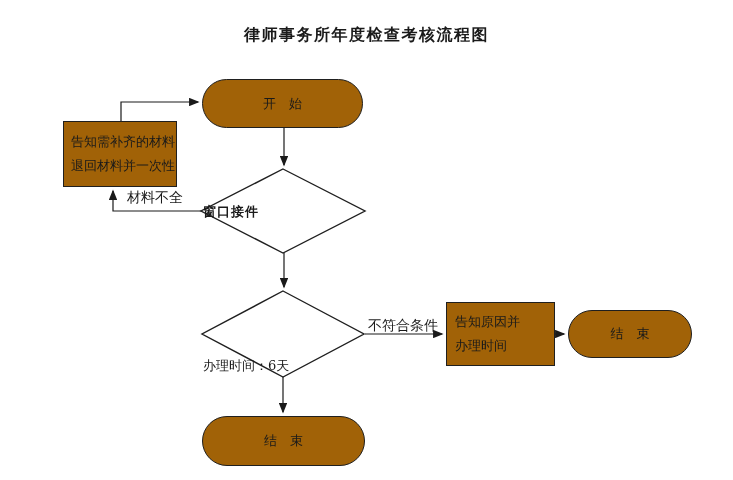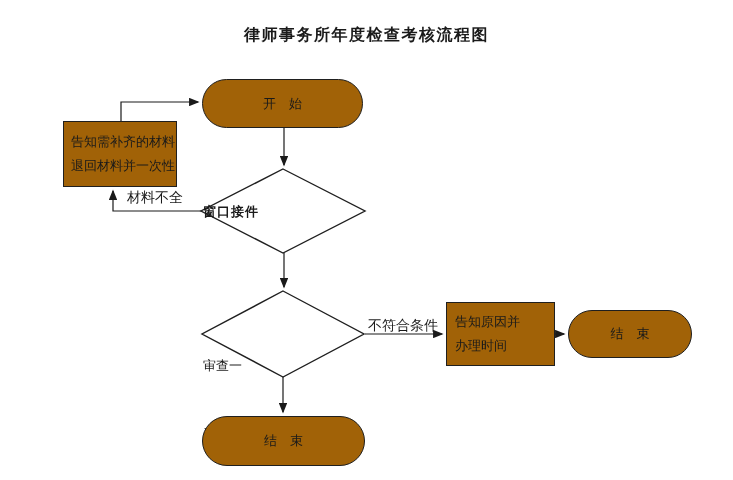--- a/index.html
+++ b/index.html
@@ -69,21 +69,20 @@
   </div>
 
   <div class="node rect-left" style="left:63px;top:107px;width:114px;height:66px;">
     <span>告知需补齐的材料</span>
     <span>退回材料并一次性</span>
   </div>
 
   <div class="dlabel bold" style="left:203px;top:187px;width:160px;">窗口接件</div>
 
   <div class="dlabel" style="left:203px;top:297px;width:160px;">
-    <div>审查一</div>
     <div>办理时间：6天</div>
   </div>
 
   <div class="node rect-left" style="left:446px;top:288px;width:109px;height:64px;padding-left:8px;">
     <span>告知原因并</span>
     <span>办理时间</span>
   </div>
 
   <div class="node stadium" style="left:568px;top:296px;width:124px;height:48px;">
     <span>结　束</span>

